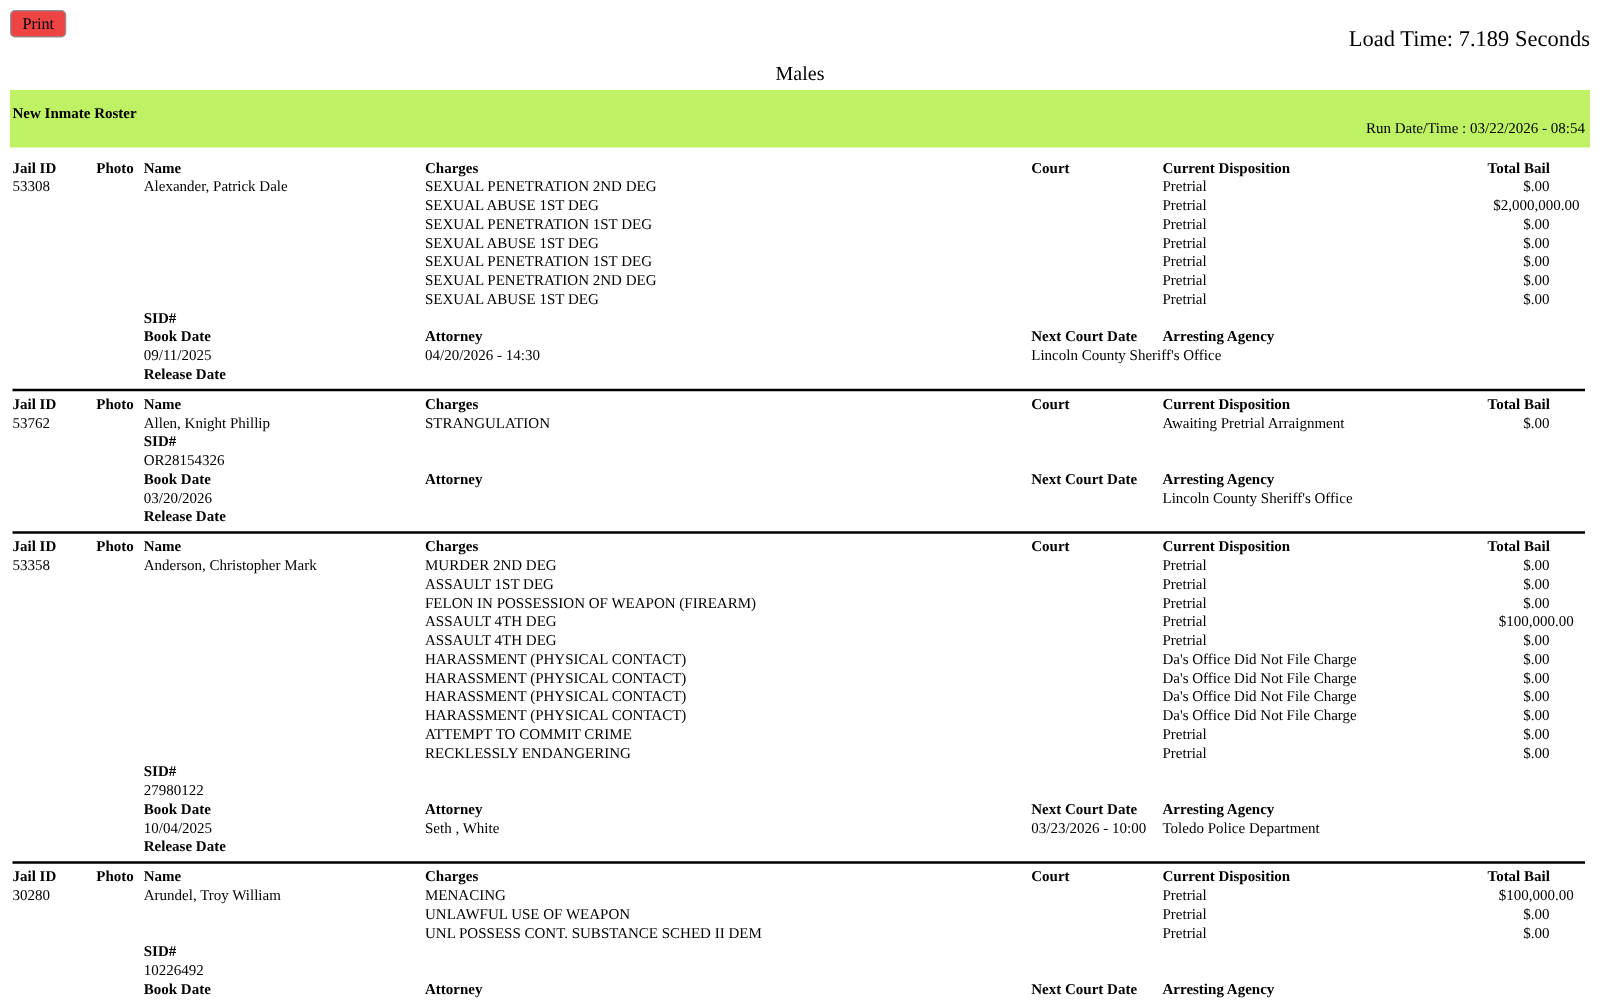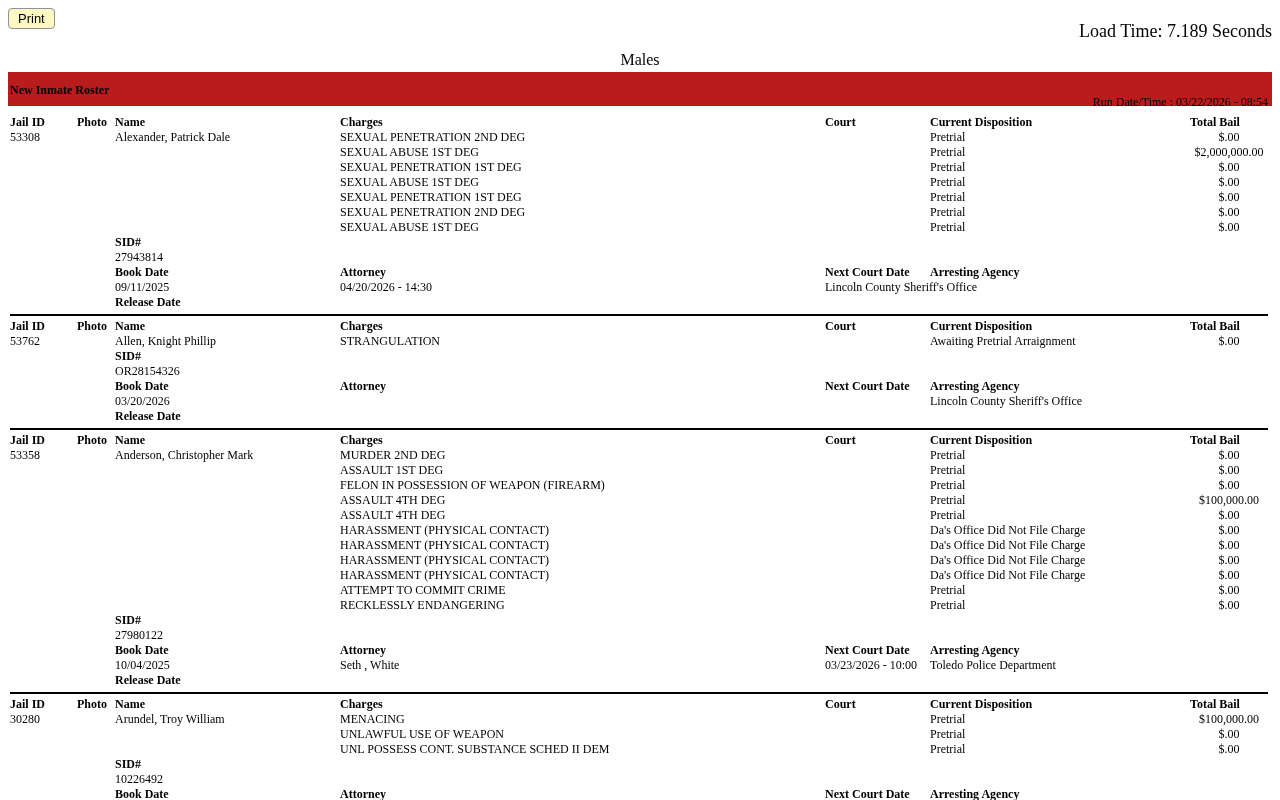--- a/index.html
+++ b/index.html
@@ -8,37 +8,37 @@
     width: 1280px; height: 800px; overflow: hidden;
     background: #ffffff; color: #000000;
     font-family: "Liberation Serif", "DejaVu Serif", serif;
   }
   .page { margin: 8px; position: relative; }
 
   
   .topbar { position: relative; height: 64px; }
   .print-btn {
     position: absolute; left: 0; top: 0;
-    font-family: Liberation Sans, sans-serif; font-size: 13px;
-    padding: 2px 9px; background: #fef9c3;
+    font-family: Liberation Serif, serif; font-size: 13px;
+    padding: 2px 9px; background: #ef4444;
     border: 1px solid #8f8f9d; border-radius: 4px; color: #000;
     cursor: pointer;
   }
   .load-time {
     position: absolute; right: 0; top: 13px;
     font-size: 18px;
   }
   .report-title {
     position: absolute; left: 0; right: 0; top: 43px;
     text-align: center; font-size: 16px;
   }
 
   
   .header-bar {
-    position: relative; height: 34px; background: #b91c1c; text-align: center;
+    position: relative; height: 46px; background: #bef264; text-align: center;
   }
   .header-bar .report-name {
     position: absolute; left: 2px; top: 11px;
     font-size: 12px; font-weight: bold;
   }
   .header-bar .run-datetime {
     position: absolute; right: 4px; top: 23px;
     font-size: 12px; font-weight: normal;
   }
 
@@ -148,25 +148,20 @@
           <div class="cell bail">$.00</div>
         </div>
         <div class="row">
           <div class="cell "></div>
           <div class="cell "></div>
           <div class="cell bold">SID#</div>
         </div>
         <div class="row">
           <div class="cell "></div>
           <div class="cell "></div>
-          <div class="cell ">27943814</div>
-        </div>
-        <div class="row">
-          <div class="cell "></div>
-          <div class="cell "></div>
           <div class="cell bold">Book Date</div>
           <div class="cell bold">Attorney</div>
           <div class="cell bold">Next Court Date</div>
           <div class="cell bold">Arresting Agency</div>
           <div class="cell "></div>
         </div>
         <div class="row">
           <div class="cell "></div>
           <div class="cell "></div>
           <div class="cell ">09/11/2025</div>

